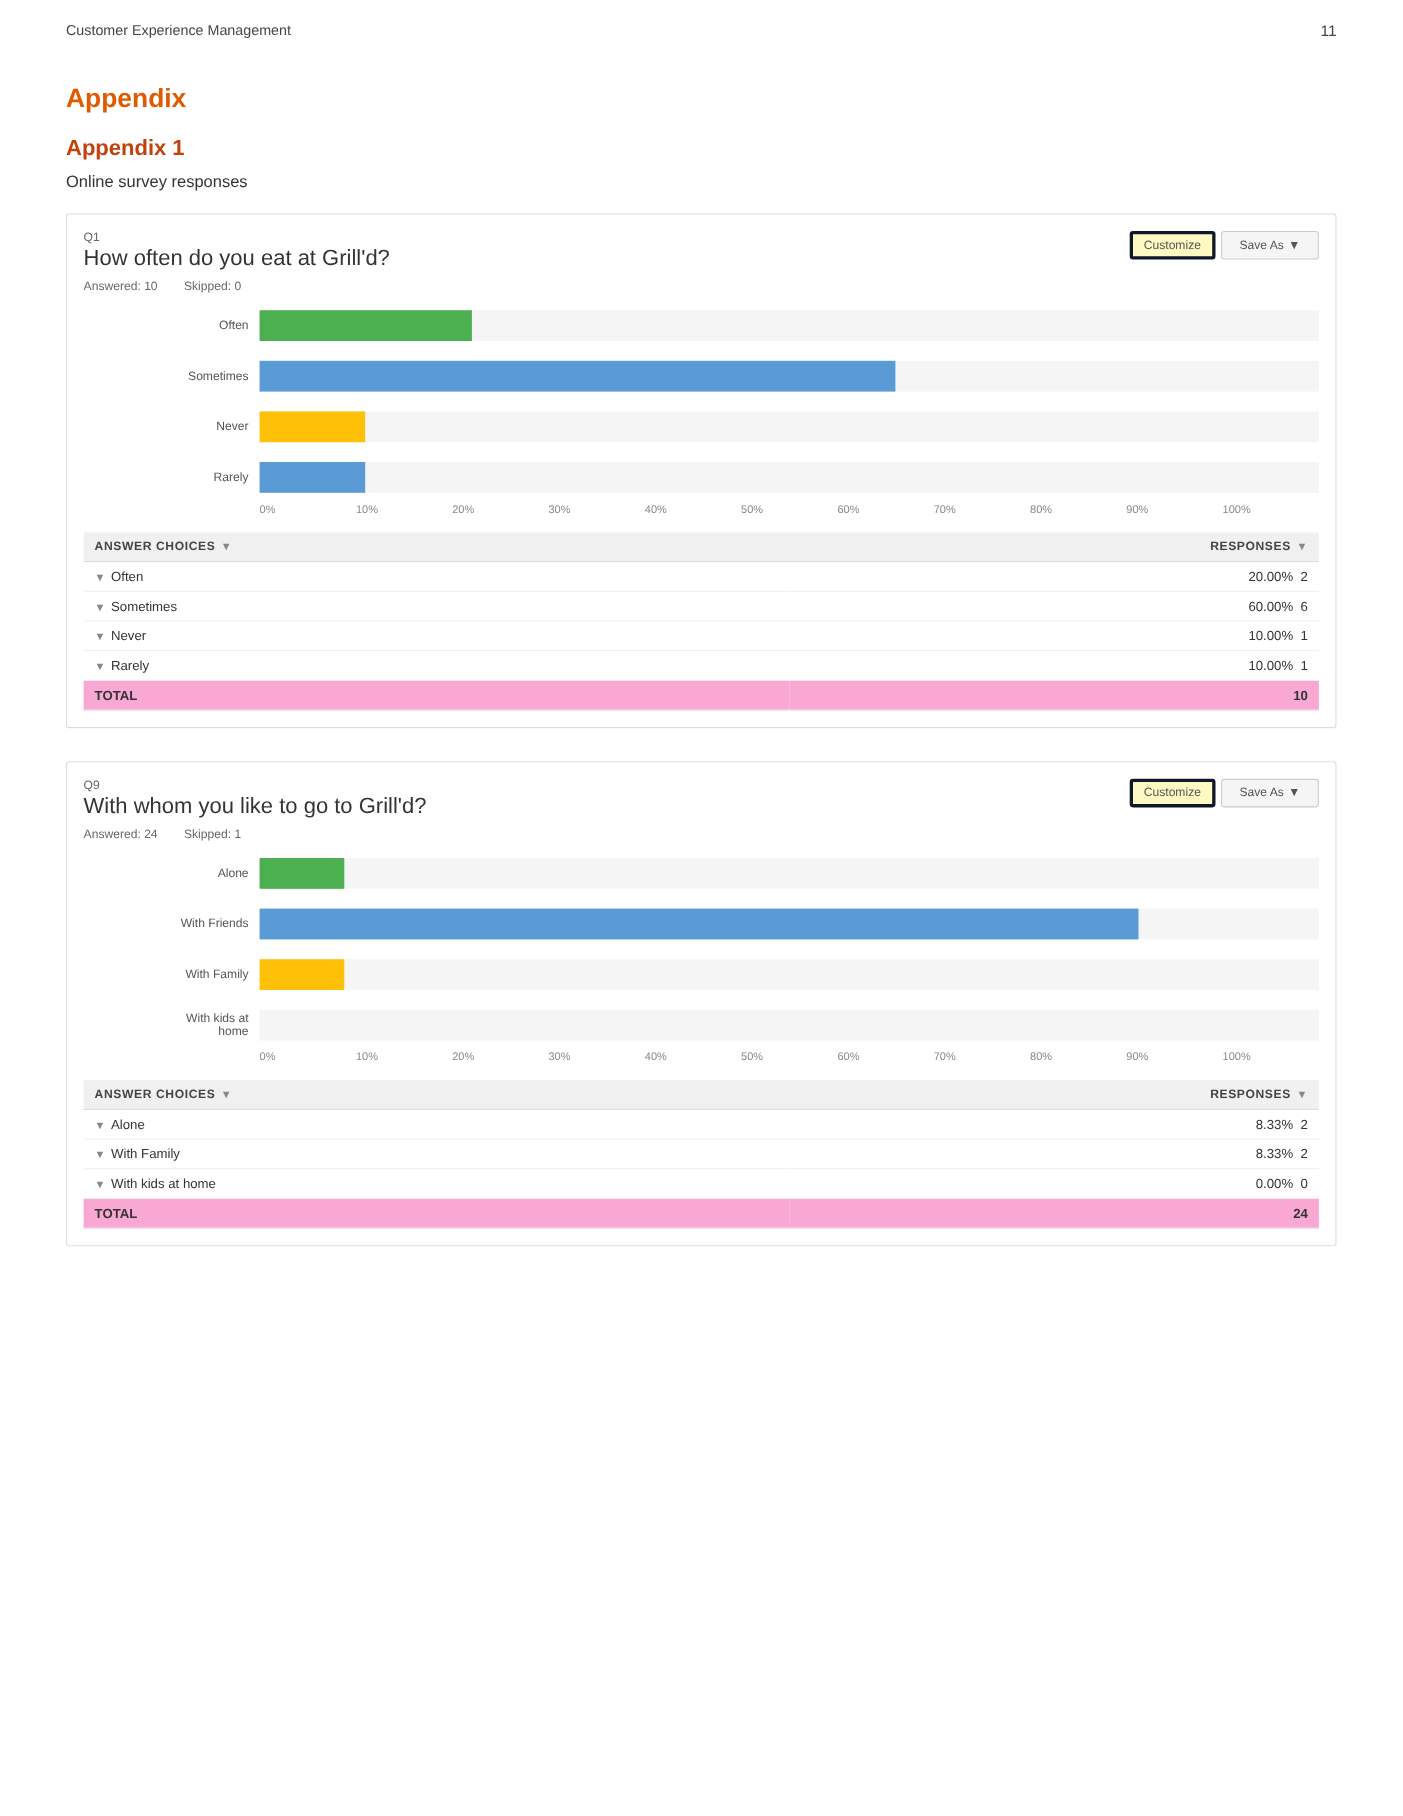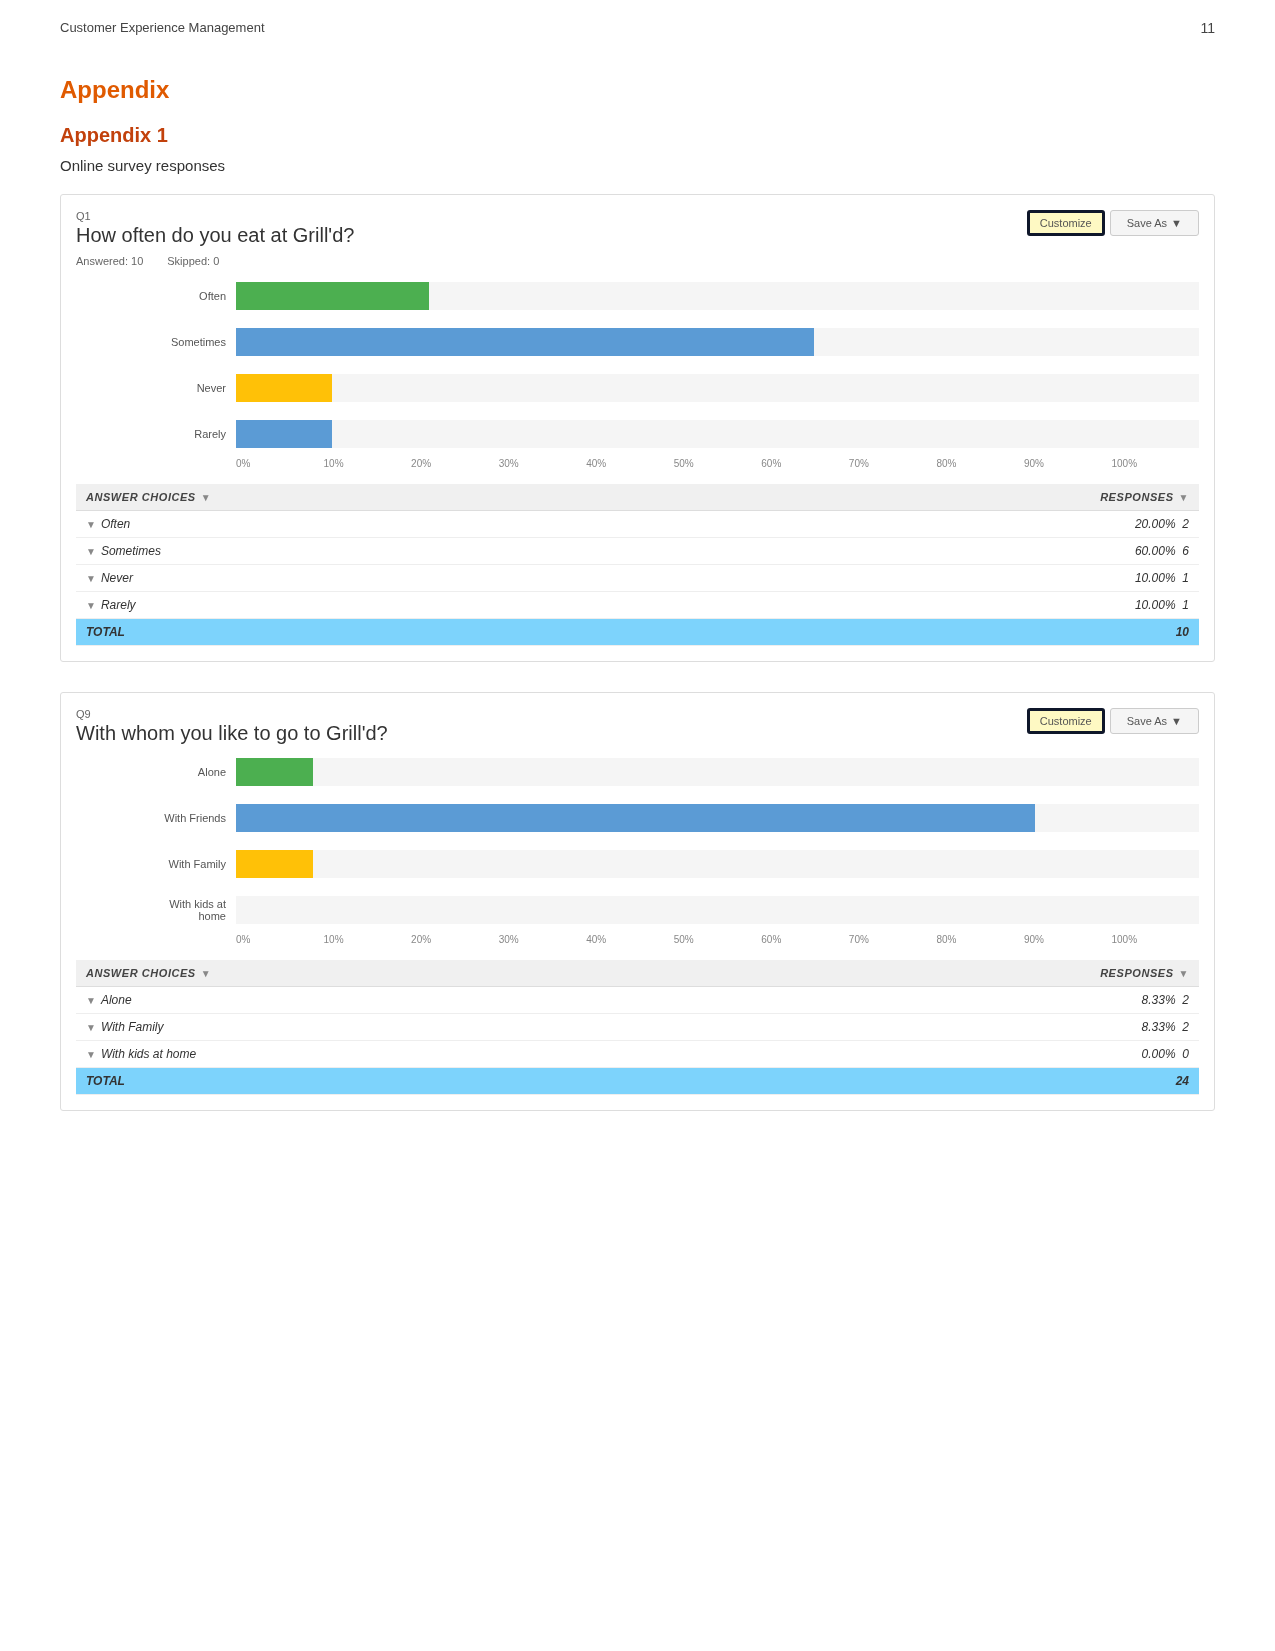--- a/index.html
+++ b/index.html
@@ -168,21 +168,20 @@
       flex: 1;
       text-align: left;
     }
 
     
     .data-table {
       width: 100%;
       border-collapse: collapse;
       margin-top: 10px;
       font-size: 12px;
-      font-style: italic;
     }
 
     .data-table th {
       background: #f0f0f0;
       padding: 7px 10px;
       text-align: left;
       font-size: 11px;
       font-weight: bold;
       color: #444;
       border-bottom: 1px solid #ddd;
@@ -198,21 +197,21 @@
       border-bottom: 1px solid #eee;
       color: #333;
     }
 
     .data-table td:last-child {
       text-align: right;
     }
 
     .data-table .total-row {
       font-weight: bold;
-      background: #7dd3fc;
+      background: #f9a8d4;
     }
 
     .data-table .total-row td:last-child {
       text-align: right;
     }
 
     .th-with-arrow {
       display: flex;
       align-items: center;
       gap: 5px;
@@ -333,20 +332,21 @@
       <div class="question-header">
         <div>
           <div class="question-id">Q9</div>
           <div class="question-text">With whom you like to go to Grill'd?</div>
         </div>
         <div class="btn-group">
           <button class="btn">Customize</button>
           <button class="btn-dropdown">Save As <span>▼</span></button>
         </div>
       </div>
+      <div class="question-meta"><span>Answered: 24</span><span>Skipped: 1</span></div>
       <div class="chart-area">
         <div class="bar-chart">
           <div class="bar-row">
             <div class="bar-label">Alone</div>
             <div class="bar-container" style="background: rgb(245, 245, 245); height: 28px;"><div class="bar-fill" style="width: 8%; background: rgb(76, 175, 80); height: 100%;"></div></div>
           </div>
           <div class="bar-row">
             <div class="bar-label">With Friends</div>
             <div class="bar-container" style="background: rgb(245, 245, 245); height: 28px;"><div class="bar-fill" style="width: 83%; background: rgb(91, 155, 213); height: 100%;"></div></div>
           </div>

